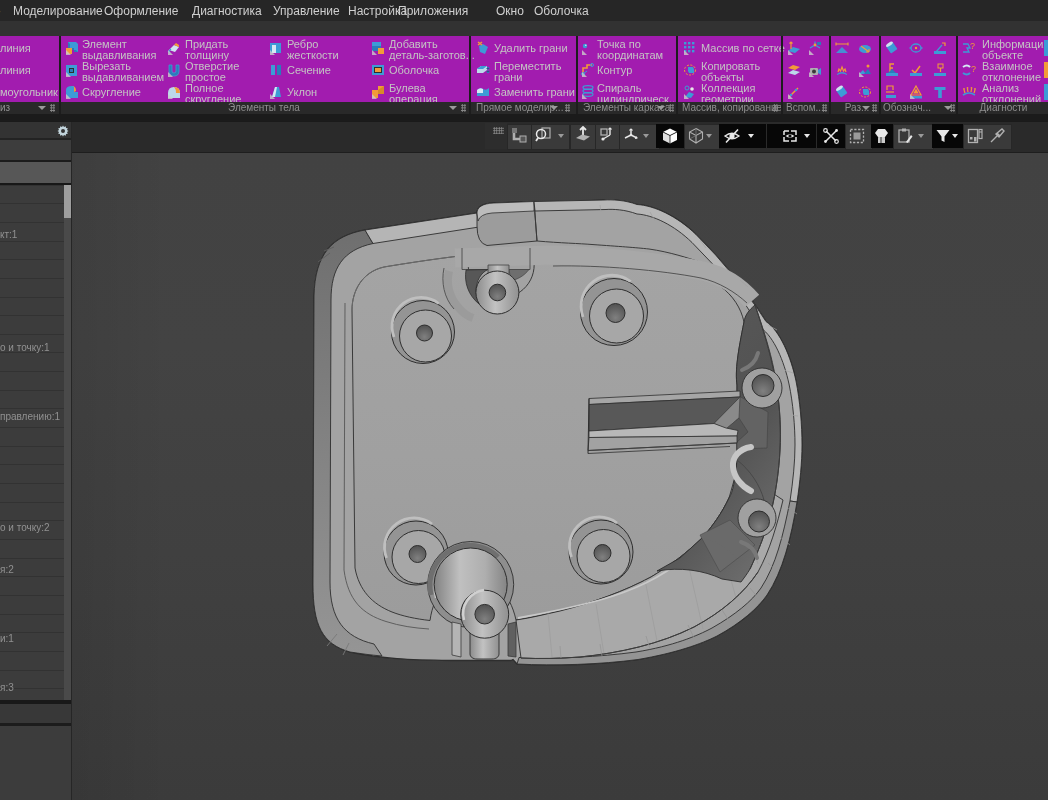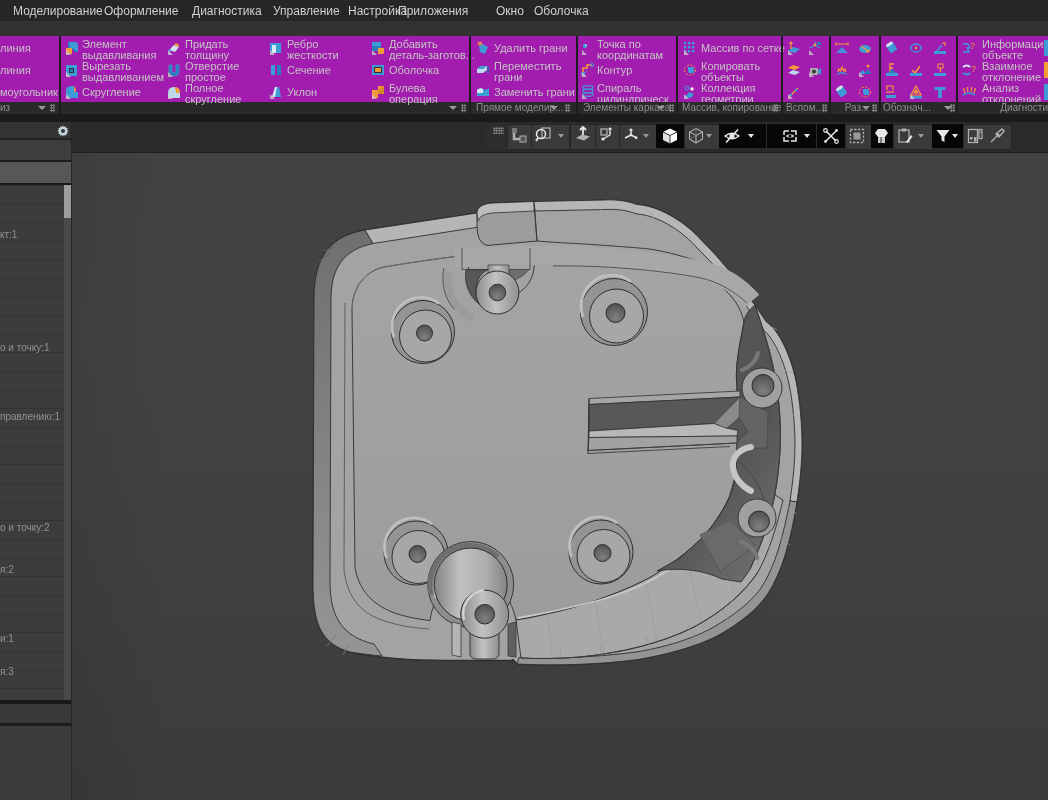--- a/index.html
+++ b/index.html
@@ -111,20 +111,21 @@
       <rect x="4" y="5" width="8" height="6" fill="#2e2e2e"></rect>
       <rect x="5" y="6" width="6" height="4" fill="#f29b38"></rect>
     </svg>
 <div class="btxt" style="left:389px;top:29px">Оболочка</div>
 <svg class="icon" style="left:370px;top:48px" viewBox="0 0 16 16">
       <path d="M2 6 L8 6 L8 2 L14 2 L14 10 L8 10 L8 14 L2 14 Z" fill="#f29b38"></path>
       <path d="M8 6 L14 2 L14 10 L8 10 Z" fill="#d88a28"></path>
       <path d="M2 15 L7 15 L2 10 Z" fill="#cccccc" opacity="0.8"></path>
     </svg>
 <div class="btxt" style="left:389px;top:47px">Булева<br>операция</div>
+<div class="glabel" style="left:62px;width:404px;text-align:center;padding-left:0px">Элементы тела</div>
 <div class="dd" style="position:absolute;left:449px;top:70px"></div>
 <div class="ldots" style="left:461px;top:68px"></div>
 <div class="rsep" style="left:469px"></div>
 <svg class="icon" style="left:475px;top:4px" viewBox="0 0 16 16">
       <path d="M4 6 L8 4 L13 7 L10 14 L5 12 Z" fill="#3d9bd6"></path>
       <path d="M3 2 L7 5 M7 2 L3 5" stroke="#f29b38" stroke-width="1.4"></path>
     </svg>
 <div class="btxt" style="left:494px;top:7px">Удалить грани</div>
 <svg class="icon" style="left:475px;top:26px" viewBox="0 0 16 16">
       <path d="M2 7 L6 4 L12 4 L12 8 L8 11 L2 11 Z" fill="#bcd8ea"></path>
@@ -318,21 +319,21 @@
 <div class="btxt" style="left:982px;top:25px">Взаимное<br>отклонение</div>
 <svg class="icon" style="left:961px;top:48px" viewBox="0 0 16 16">
       <path d="M2 11 Q8 7 14 11" fill="none" stroke="#3d9bd6" stroke-width="1.6"></path>
       <path d="M4 9 L3 6 M7 8 L6.5 5 M10 8 L10.5 5 M13 9 L14 6" stroke="#f29b38" stroke-width="1.2"></path>
       <circle cx="3" cy="5" r="0.9" fill="#f29b38"></circle>
       <circle cx="6.5" cy="4" r="0.9" fill="#f29b38"></circle>
       <circle cx="10.5" cy="4" r="0.9" fill="#f29b38"></circle>
       <circle cx="14" cy="5" r="0.9" fill="#f29b38"></circle>
     </svg>
 <div class="btxt" style="left:982px;top:47px">Анализ<br>отклонений</div>
-<div class="glabel" style="left:959px;width:89px;text-align:right;padding-left:0px">Диагности</div>
+<div class="glabel" style="left:959px;width:89px;text-align:center;padding-left:0px">Диагности</div>
 <div style="position:absolute;left:1044px;top:4px;width:4px;height:16px;background:#3d9bd6"></div>
 <div style="position:absolute;left:1044px;top:26px;width:4px;height:16px;background:#f29b38"></div>
 <div style="position:absolute;left:1044px;top:48px;width:4px;height:16px;background:#3d9bd6"></div>
 </div>
 <div id="leftpanel">
 <div style="position:absolute;left:0px;top:0px;width:72px;height:16px;background:#333333"></div>
 <svg style="position:absolute;left:57px;top:3px" width="12" height="12" viewBox="0 0 12 12">
       <path d="M6 0.5 L7 2 L8.8 1.2 L9 3 L10.8 3.2 L10 5 L11.5 6 L10 7 L10.8 8.8 L9 9 L8.8 10.8 L7 10 L6 11.5 L5 10 L3.2 10.8 L3 9 L1.2 8.8 L2 7 L0.5 6 L2 5 L1.2 3.2 L3 3 L3.2 1.2 L5 2 Z" fill="#c2d4dc"></path>
       <circle cx="6" cy="6" r="2" fill="#333333"></circle>
     </svg>
@@ -369,21 +370,21 @@
 <div style="position:absolute;left:0;top:510.3px;width:64px;height:1px;background:#323232"></div>
 <div style="position:absolute;left:0;top:529.0px;width:64px;height:1px;background:#323232"></div>
 <div style="position:absolute;left:0;top:547.7px;width:64px;height:1px;background:#323232"></div>
 <div style="position:absolute;left:0;top:566.3px;width:64px;height:1px;background:#323232"></div>
 <div class="ttext" style="left:0px;top:107px">кт:1</div>
 <div class="ttext" style="left:0px;top:220px">о и точку:1</div>
 <div class="ttext" style="left:0px;top:289px">правлению:1</div>
 <div class="ttext" style="left:0px;top:400px">о и точку:2</div>
 <div class="ttext" style="left:0px;top:442px">я:2</div>
 <div class="ttext" style="left:0px;top:511px">и:1</div>
-<div class="ttext" style="left:0px;top:544px">я:3</div>
+<div class="ttext" style="left:0px;top:560px">я:3</div>
 <div style="position:absolute;left:64px;top:63px;width:7px;height:515px;background:#4a4a4a"></div>
 <div style="position:absolute;left:64px;top:63px;width:7px;height:33px;background:#9e9e9e"></div>
 <div style="position:absolute;left:0px;top:578px;width:72px;height:4px;background:#191919"></div>
 <div style="position:absolute;left:0px;top:582px;width:72px;height:19px;background:#383838"></div>
 <div style="position:absolute;left:0px;top:601px;width:72px;height:3px;background:#1c1c1c"></div>
 <div style="position:absolute;left:0px;top:604px;width:72px;height:74px;background:#3c3c3c"></div>
 <div style="position:absolute;left:71px;top:0;width:1px;height:678px;background:#262626"></div>
 </div>
 <div id="viewport"></div>
 <div style="position:absolute;left:0;top:121px;width:1048px;height:1px;background:#1a1a1a"></div>

